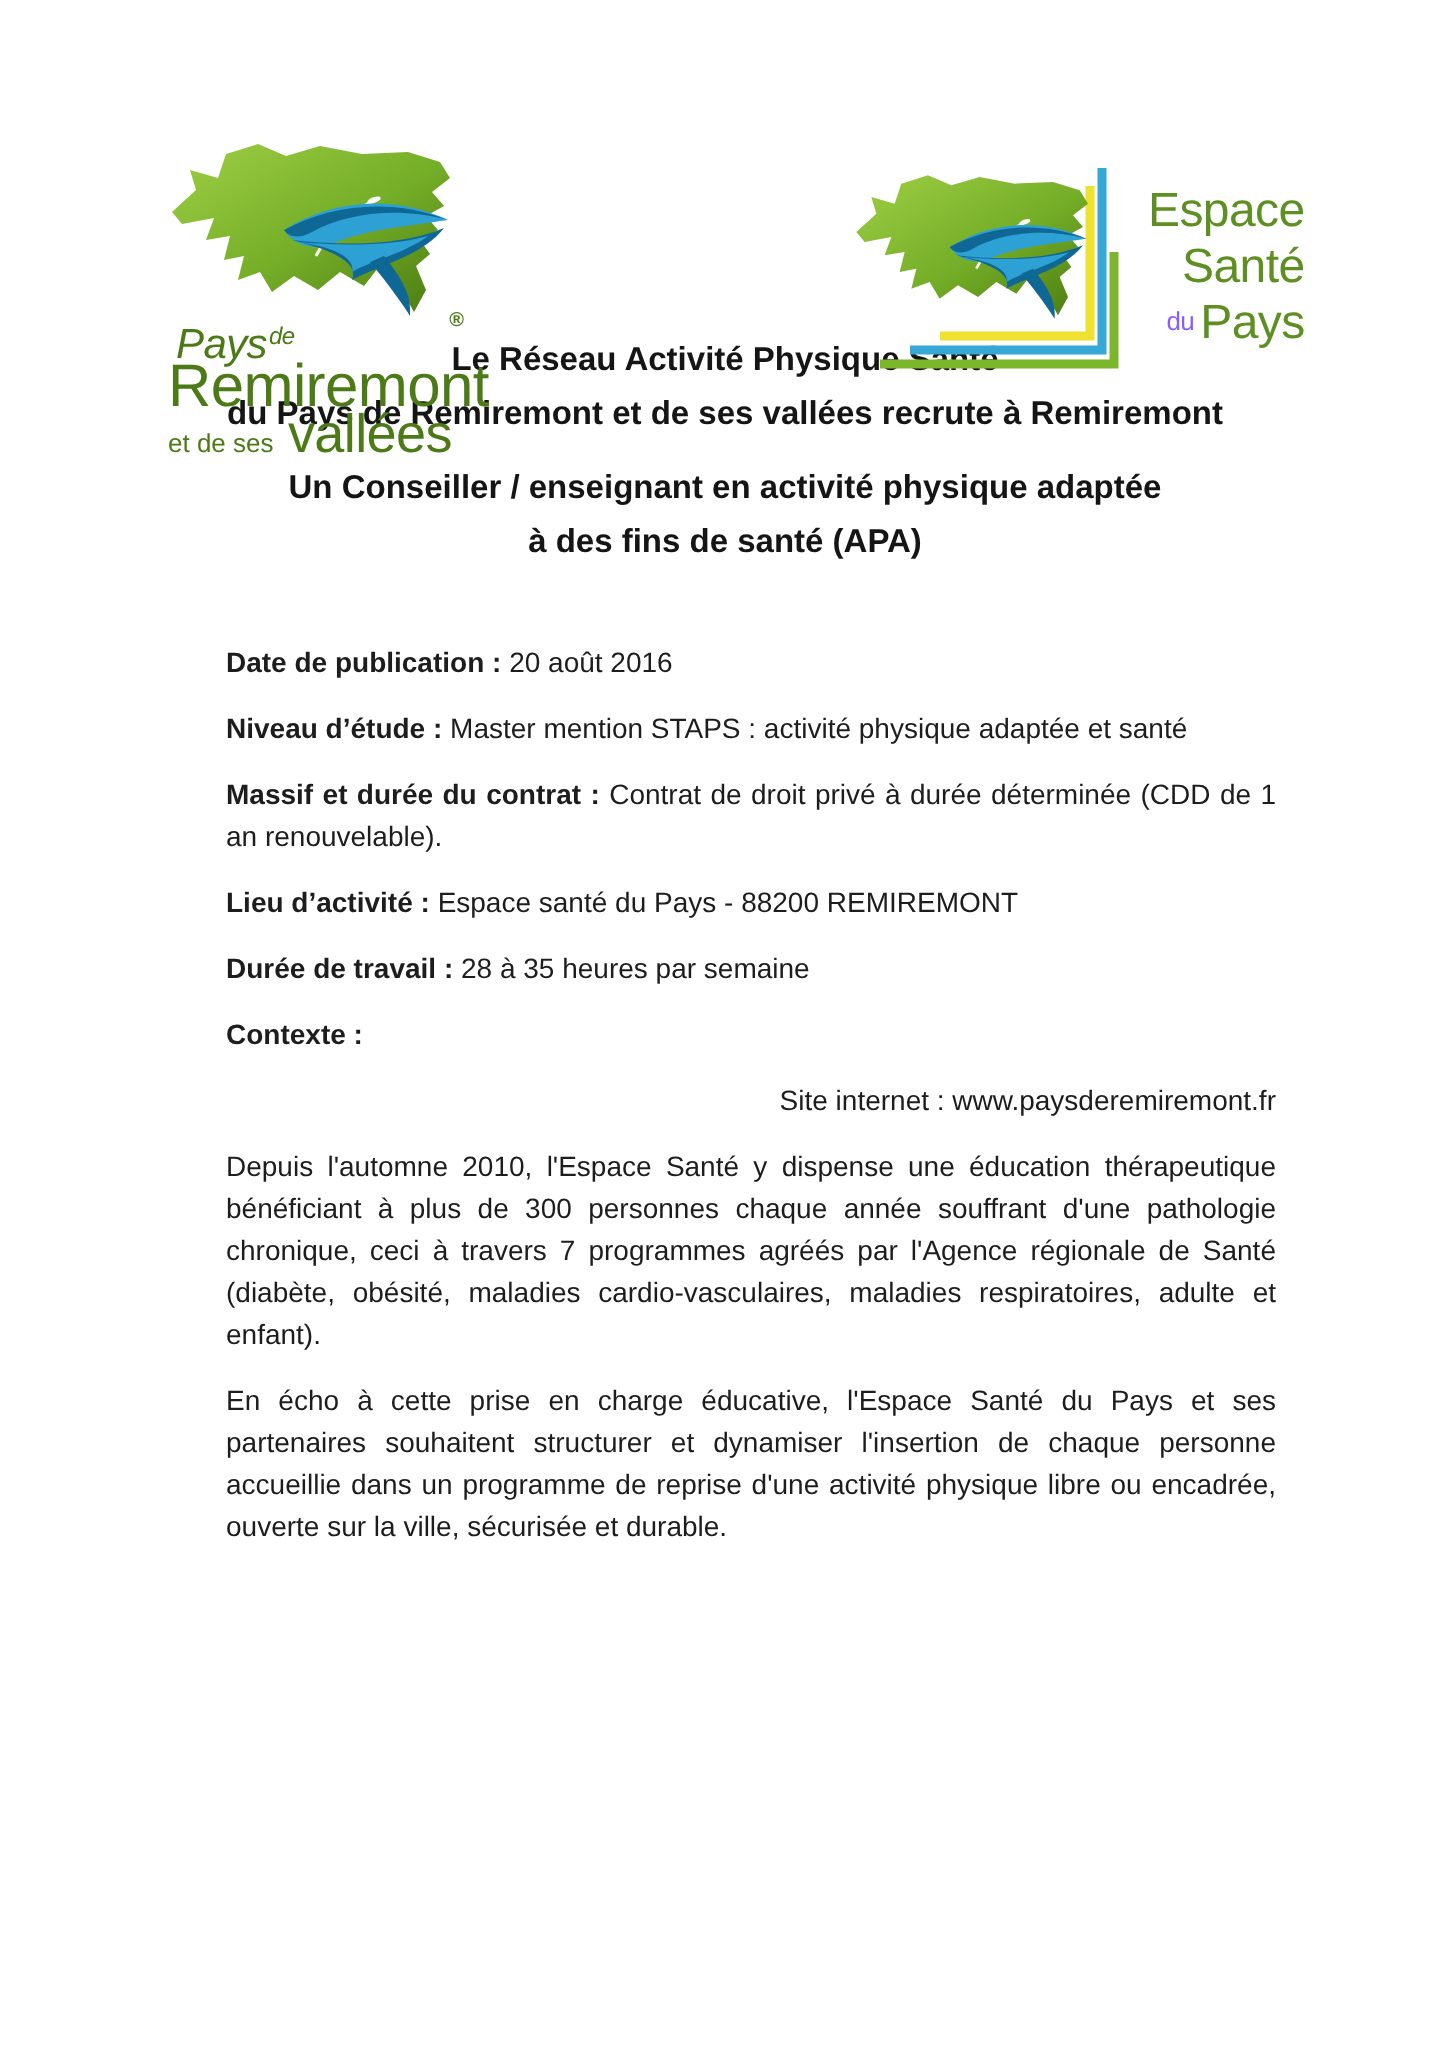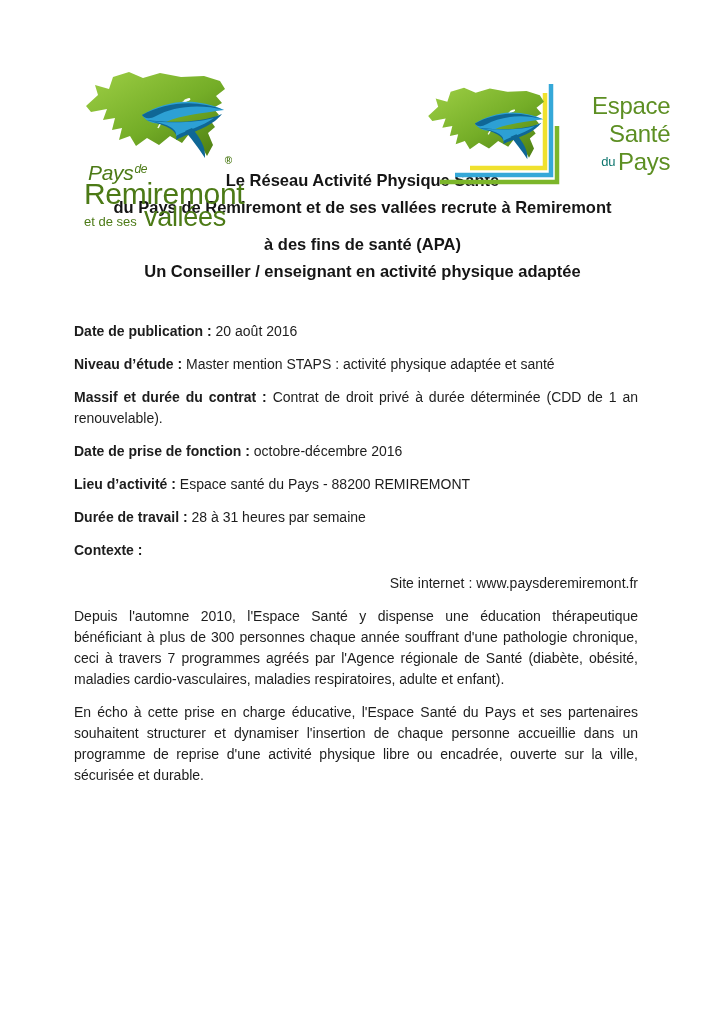--- a/index.html
+++ b/index.html
@@ -22,27 +22,27 @@
     position: absolute; right: -6px; bottom: -6px;
     font-size: 10px; color: #4c7a16; font-weight: bold;
   }
   .pr-text { margin-top: 2px; color: #4c7a16; letter-spacing: -0.3px; line-height: 1; }
   .pr-l1 { font-size: 21px; margin-left: 4px; font-style: italic; }
   .pr-l1 .sup { font-size: 12px; position: relative; top: -7px; margin-left: 1px; }
   .pr-l2 { font-size: 30px; margin-top: -4px; }
   .pr-l3 { font-size: 27px; margin-top: -5px; white-space: nowrap; }
   .pr-l3 .small { font-size: 13px; letter-spacing: 0; }
   .logo-right { position: absolute; left: 428px; top: 84px; display: flex; align-items: flex-start; }
-  .esp-text { margin-left: 30px; margin-top: 8px; text-align: right; color: #5d8f23; line-height: 28px; font-size: 24px; letter-spacing: -0.3px; }
-  .esp-text .du { font-size: 13px; color: #0f766e; position: relative; top: -4px; margin-right: 3px; }
+  .esp-text { margin-left: 12px; margin-top: 8px; text-align: right; color: #5d8f23; line-height: 28px; font-size: 24px; letter-spacing: -0.3px; }
+  .esp-text .du { font-size: 13px; color: #8b5cf6; position: relative; top: -4px; margin-right: 3px; }
   
   .title-block { text-align: center; font-weight: bold; font-size: 16.5px; line-height: 27px; color: #151515; }
   .subtitle-block { text-align: center; font-weight: bold; font-size: 16.5px; line-height: 27px; color: #151515; margin-top: 10px; }
   
-  .doc-body { padding: 36px 87px 0 74px; }
+  .doc-body { padding: 36px 87px 0 113px; }
   .doc-body p { margin: 0 0 12px 0; font-size: 14px; line-height: 21px; text-align: justify; }
   .doc-body p.no-just { text-align: right; }
   .doc-body strong { font-weight: bold; }
   
   .defs-holder { position: absolute; width: 0; height: 0; overflow: hidden; }
 </style>
 </head>
 <body>
 
 <svg class="defs-holder" aria-hidden="true">
@@ -112,37 +112,36 @@
     </div>
 
   </div>
 
   <div class="title-block">
     <div>Le Réseau Activité Physique Santé</div>
     <div>du Pays de Remiremont et de ses vallées recrute à Remiremont</div>
   </div>
 
   <div class="subtitle-block">
+    <div>Un Conseiller / enseignant en activité physique adaptée</div>
     <div>à des fins de santé (APA)</div>
-    <div>Un Conseiller / enseignant en activité physique adaptée</div>
   </div>
 
   <div class="doc-body">
 
     <p><strong>Date de publication :</strong> <span>20 août 2016</span></p>
 
     <p><strong>Niveau d’étude :</strong> <span>Master mention STAPS : activité physique adaptée et santé</span></p>
 
     <p><strong>Massif et durée du contrat :</strong> <span>Contrat de droit privé à durée déterminée (CDD de 1 an renouvelable).</span></p>
 
-    <p><strong>Date de prise de fonction :</strong> <span>octobre-décembre 2016</span></p>
 
     <p><strong>Lieu d’activité :</strong> <span>Espace santé du Pays - 88200 REMIREMONT</span></p>
 
-    <p><strong>Durée de travail :</strong> <span>28 à 31 heures par semaine</span></p>
+    <p><strong>Durée de travail :</strong> <span>28 à 35 heures par semaine</span></p>
 
     <p><strong>Contexte :</strong> <span></span></p>
 
 
     <p class="no-just">Site internet : www.paysderemiremont.fr</p>
 
     <p>Depuis l'automne 2010, l'Espace Santé y dispense une éducation thérapeutique bénéficiant à plus de 300 personnes chaque année souffrant d'une pathologie chronique, ceci à travers 7 programmes agréés par l'Agence régionale de Santé (diabète, obésité, maladies cardio-vasculaires, maladies respiratoires, adulte et enfant).</p>
 
     <p>En écho à cette prise en charge éducative, l'Espace Santé du Pays et ses partenaires souhaitent structurer et dynamiser l'insertion de chaque personne accueillie dans un programme de reprise d'une activité physique libre ou encadrée, ouverte sur la ville, sécurisée et durable.</p>
 

